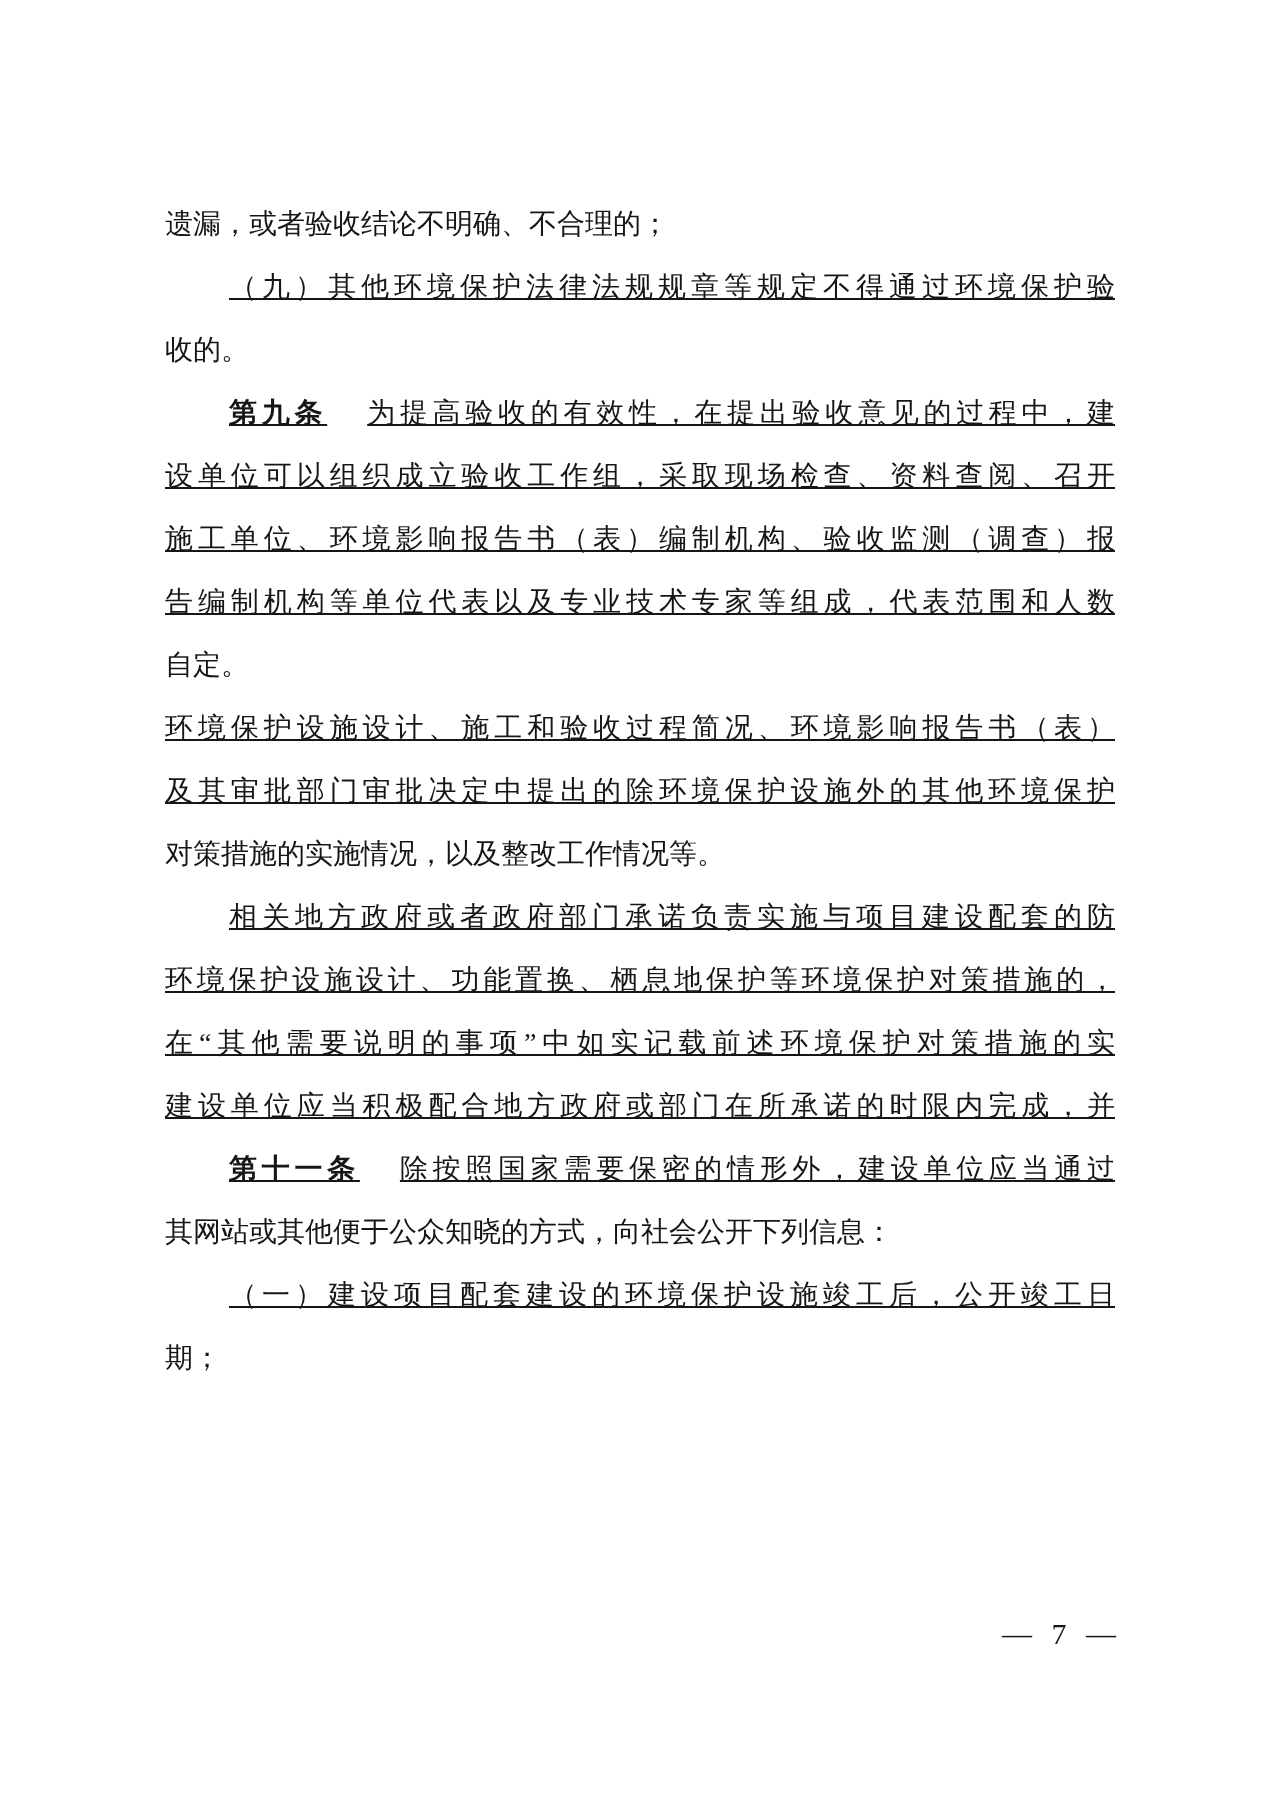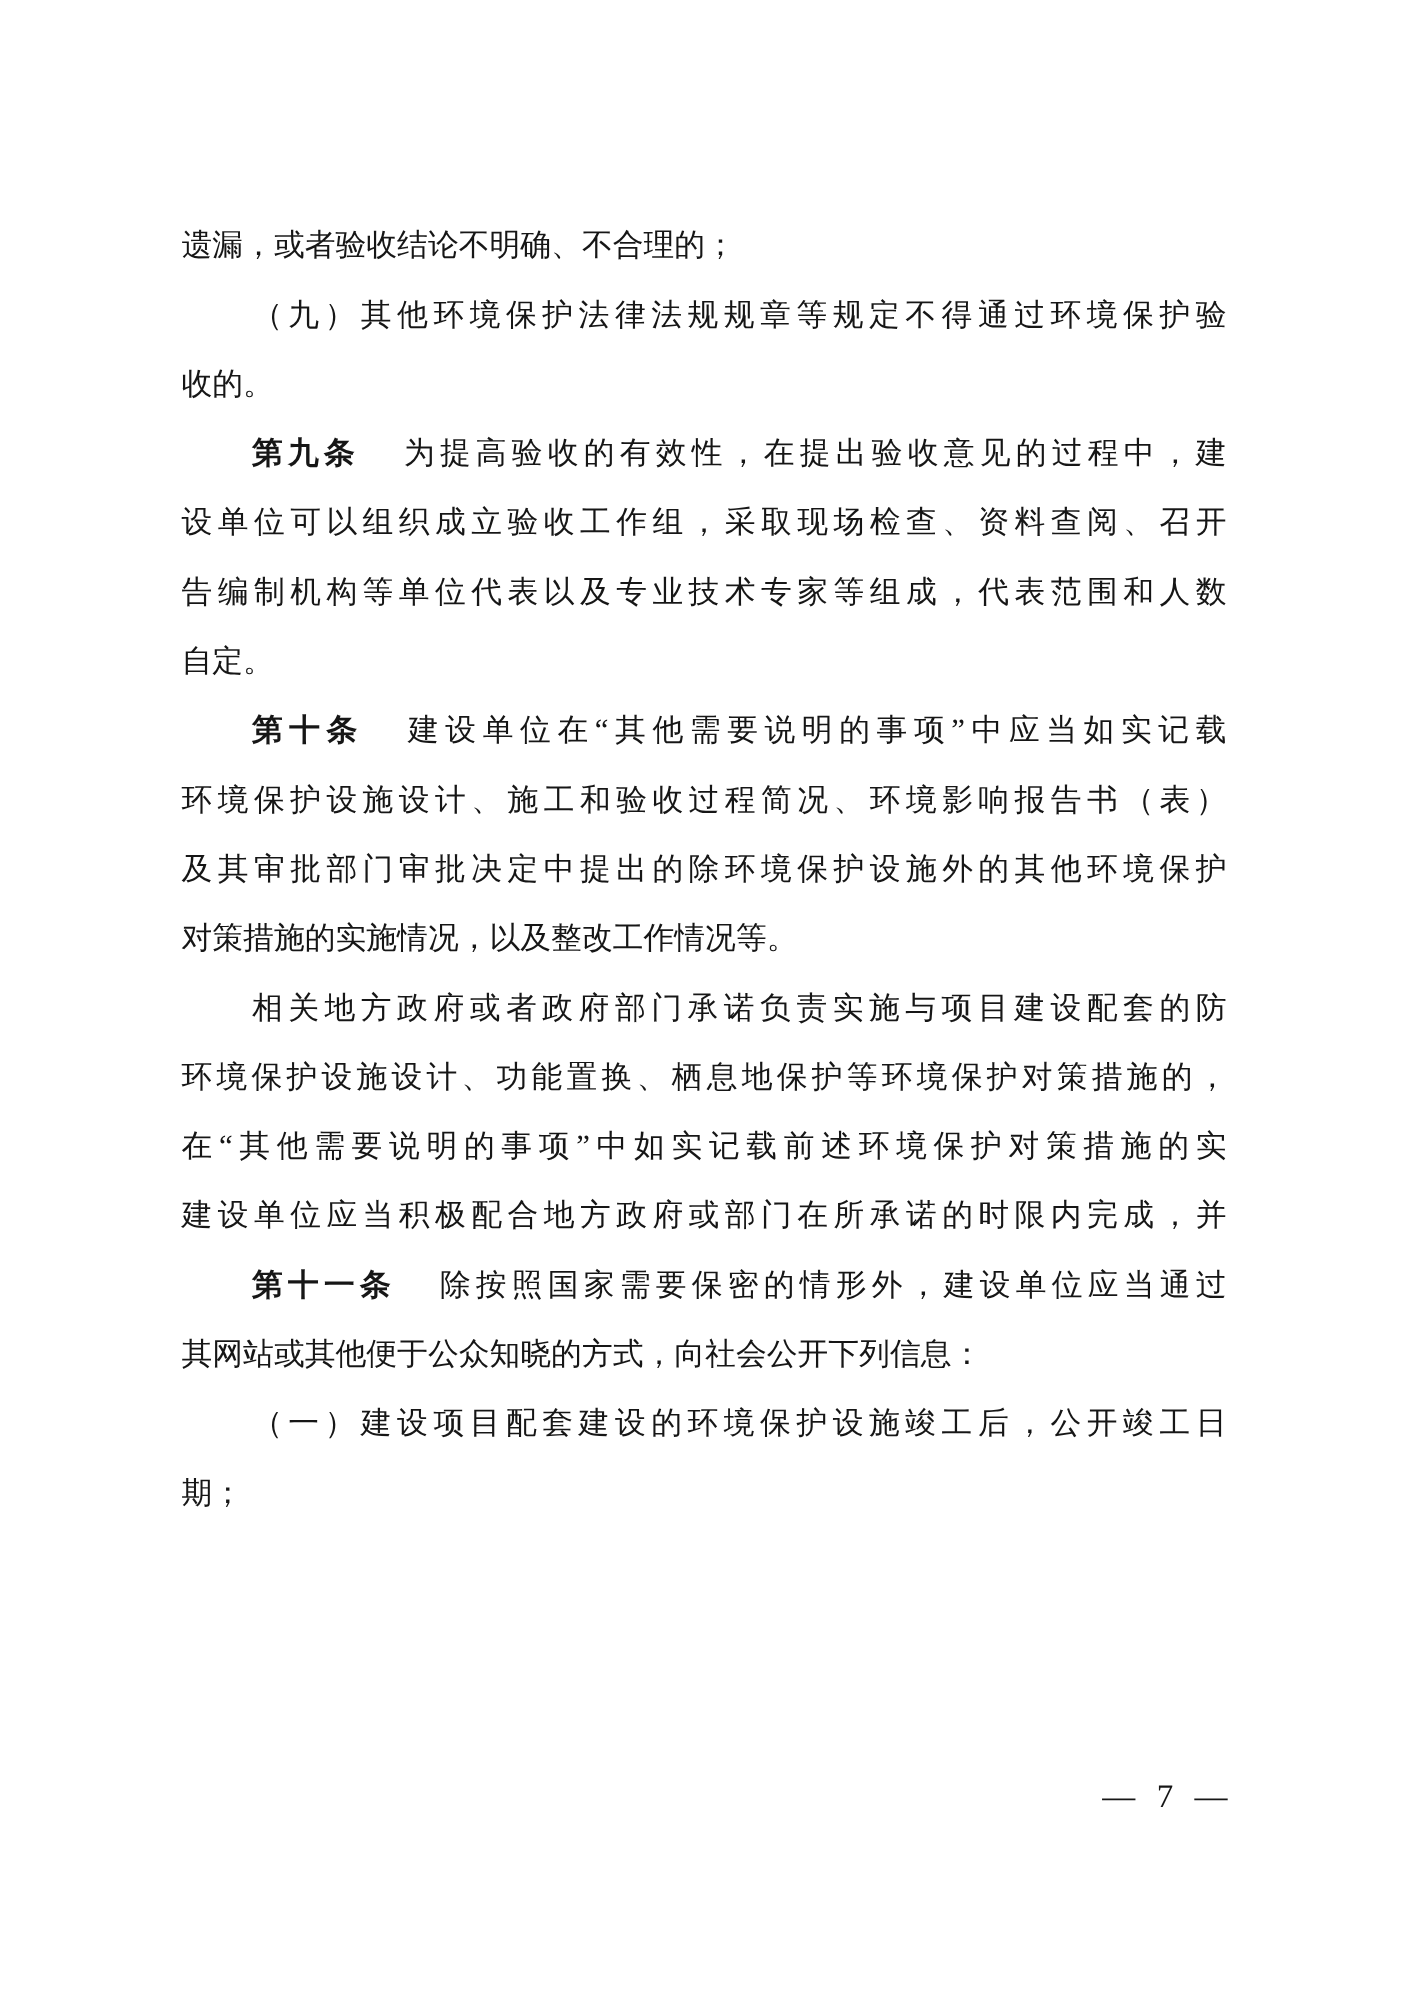--- a/index.html
+++ b/index.html
@@ -23,20 +23,21 @@
   }
   .line {
     font-size: 28px;
     height: 63px;
     line-height: 63px;
     white-space: nowrap;
   }
   .justify {
     text-align: justify;
     text-align-last: justify;
+    text-decoration: underline;
   }
   .indent {
     padding-left: 64px;
   }
   .tight {
     letter-spacing: -1px;
   }
   .lead {
     font-weight: bold;
     margin-right: 40px;
@@ -53,23 +54,23 @@
 </style>
 </head>
 <body>
 
 <div class="page-body">
   <div class="line">遗漏，或者验收结论不明确、不合理的；</div>
   <div class="line indent justify">（九）其他环境保护法律法规规章等规定不得通过环境保护验</div>
   <div class="line">收的。</div>
   <div class="line indent justify"><span class="lead">第九条</span><span>为提高验收的有效性，在提出验收意见的过程中，建</span></div>
   <div class="line justify">设单位可以组织成立验收工作组，采取现场检查、资料查阅、召开</div>
+  <div class="line justify">施工单位、环境影响报告书（表）编制机构、验收监测（调查）报</div>
   <div class="line justify">告编制机构等单位代表以及专业技术专家等组成，代表范围和人数</div>
   <div class="line">自定。</div>
-  <div class="line indent justify"><span class="lead">第十条</span><span>建设单位在“其他需要说明的事项”中应当如实记载</span></div>
   <div class="line justify">环境保护设施设计、施工和验收过程简况、环境影响报告书（表）</div>
   <div class="line justify">及其审批部门审批决定中提出的除环境保护设施外的其他环境保护</div>
   <div class="line">对策措施的实施情况，以及整改工作情况等。</div>
   <div class="line indent justify">相关地方政府或者政府部门承诺负责实施与项目建设配套的防</div>
   <div class="line justify tight">环境保护设施设计、功能置换、栖息地保护等环境保护对策措施的，</div>
   <div class="line justify">在“其他需要说明的事项”中如实记载前述环境保护对策措施的实</div>
   <div class="line justify">建设单位应当积极配合地方政府或部门在所承诺的时限内完成，并</div>
   <div class="line indent justify"><span class="lead">第十一条</span><span>除按照国家需要保密的情形外，建设单位应当通过</span></div>
   <div class="line">其网站或其他便于公众知晓的方式，向社会公开下列信息：</div>
   <div class="line indent justify">（一）建设项目配套建设的环境保护设施竣工后，公开竣工日</div>

